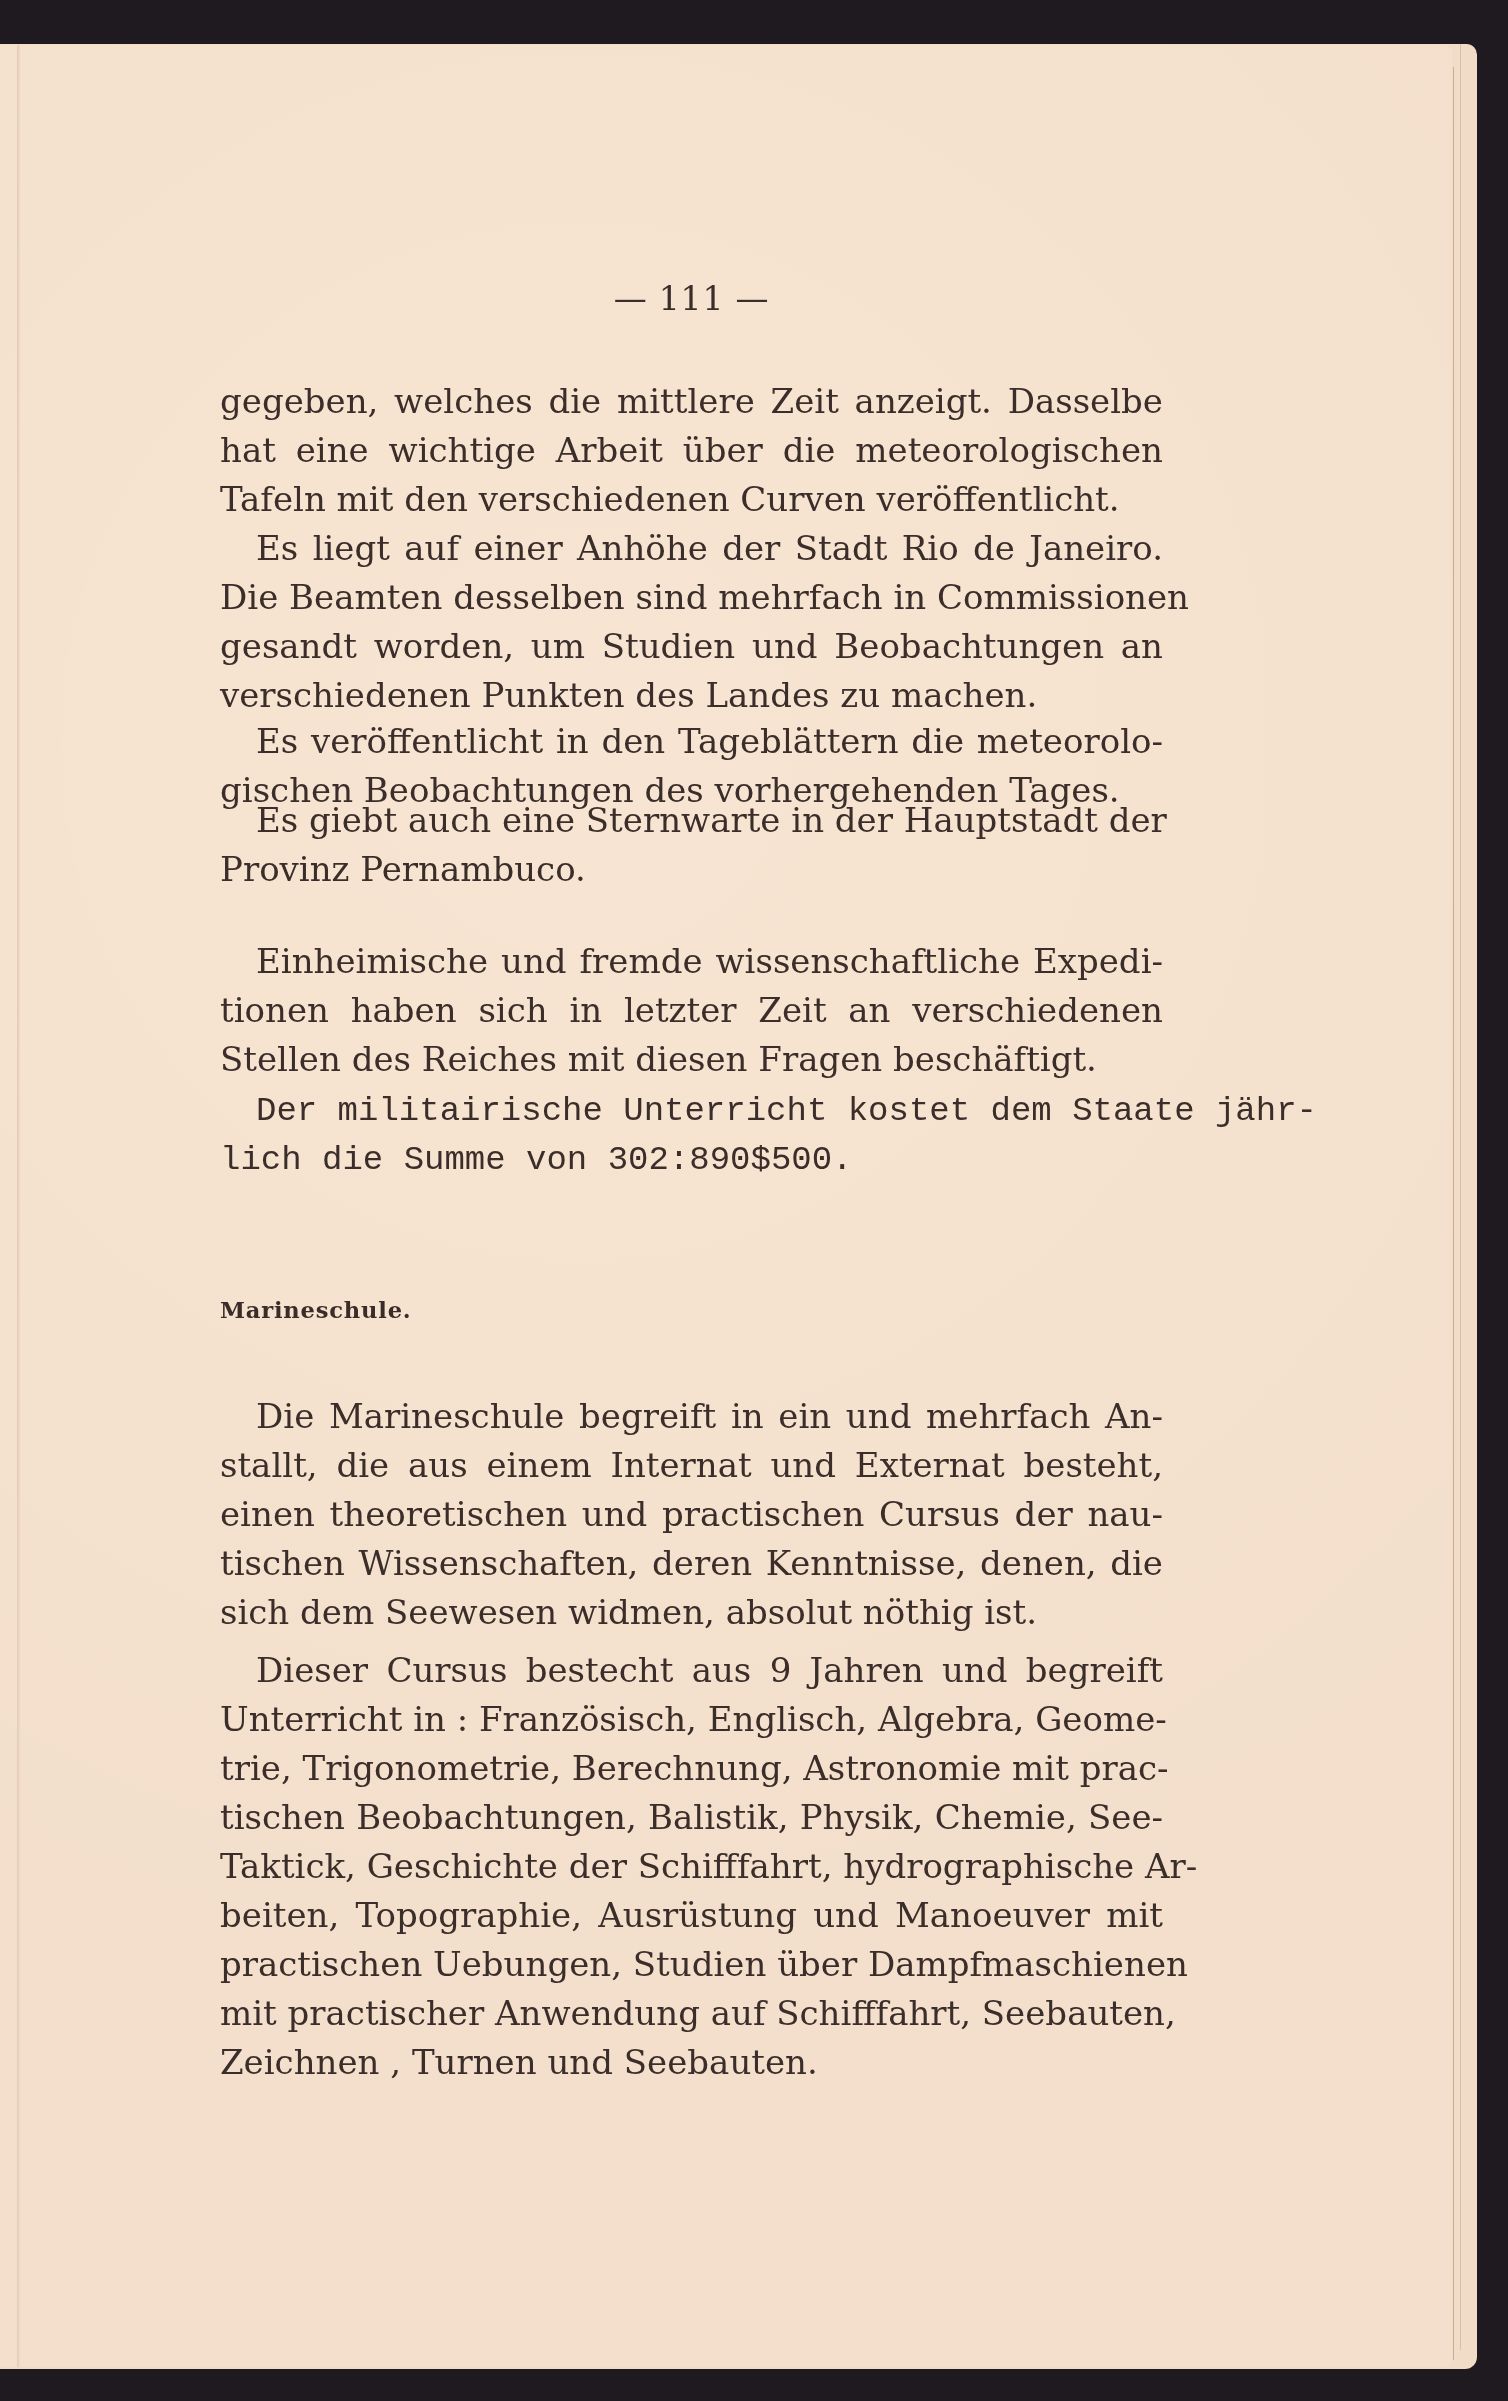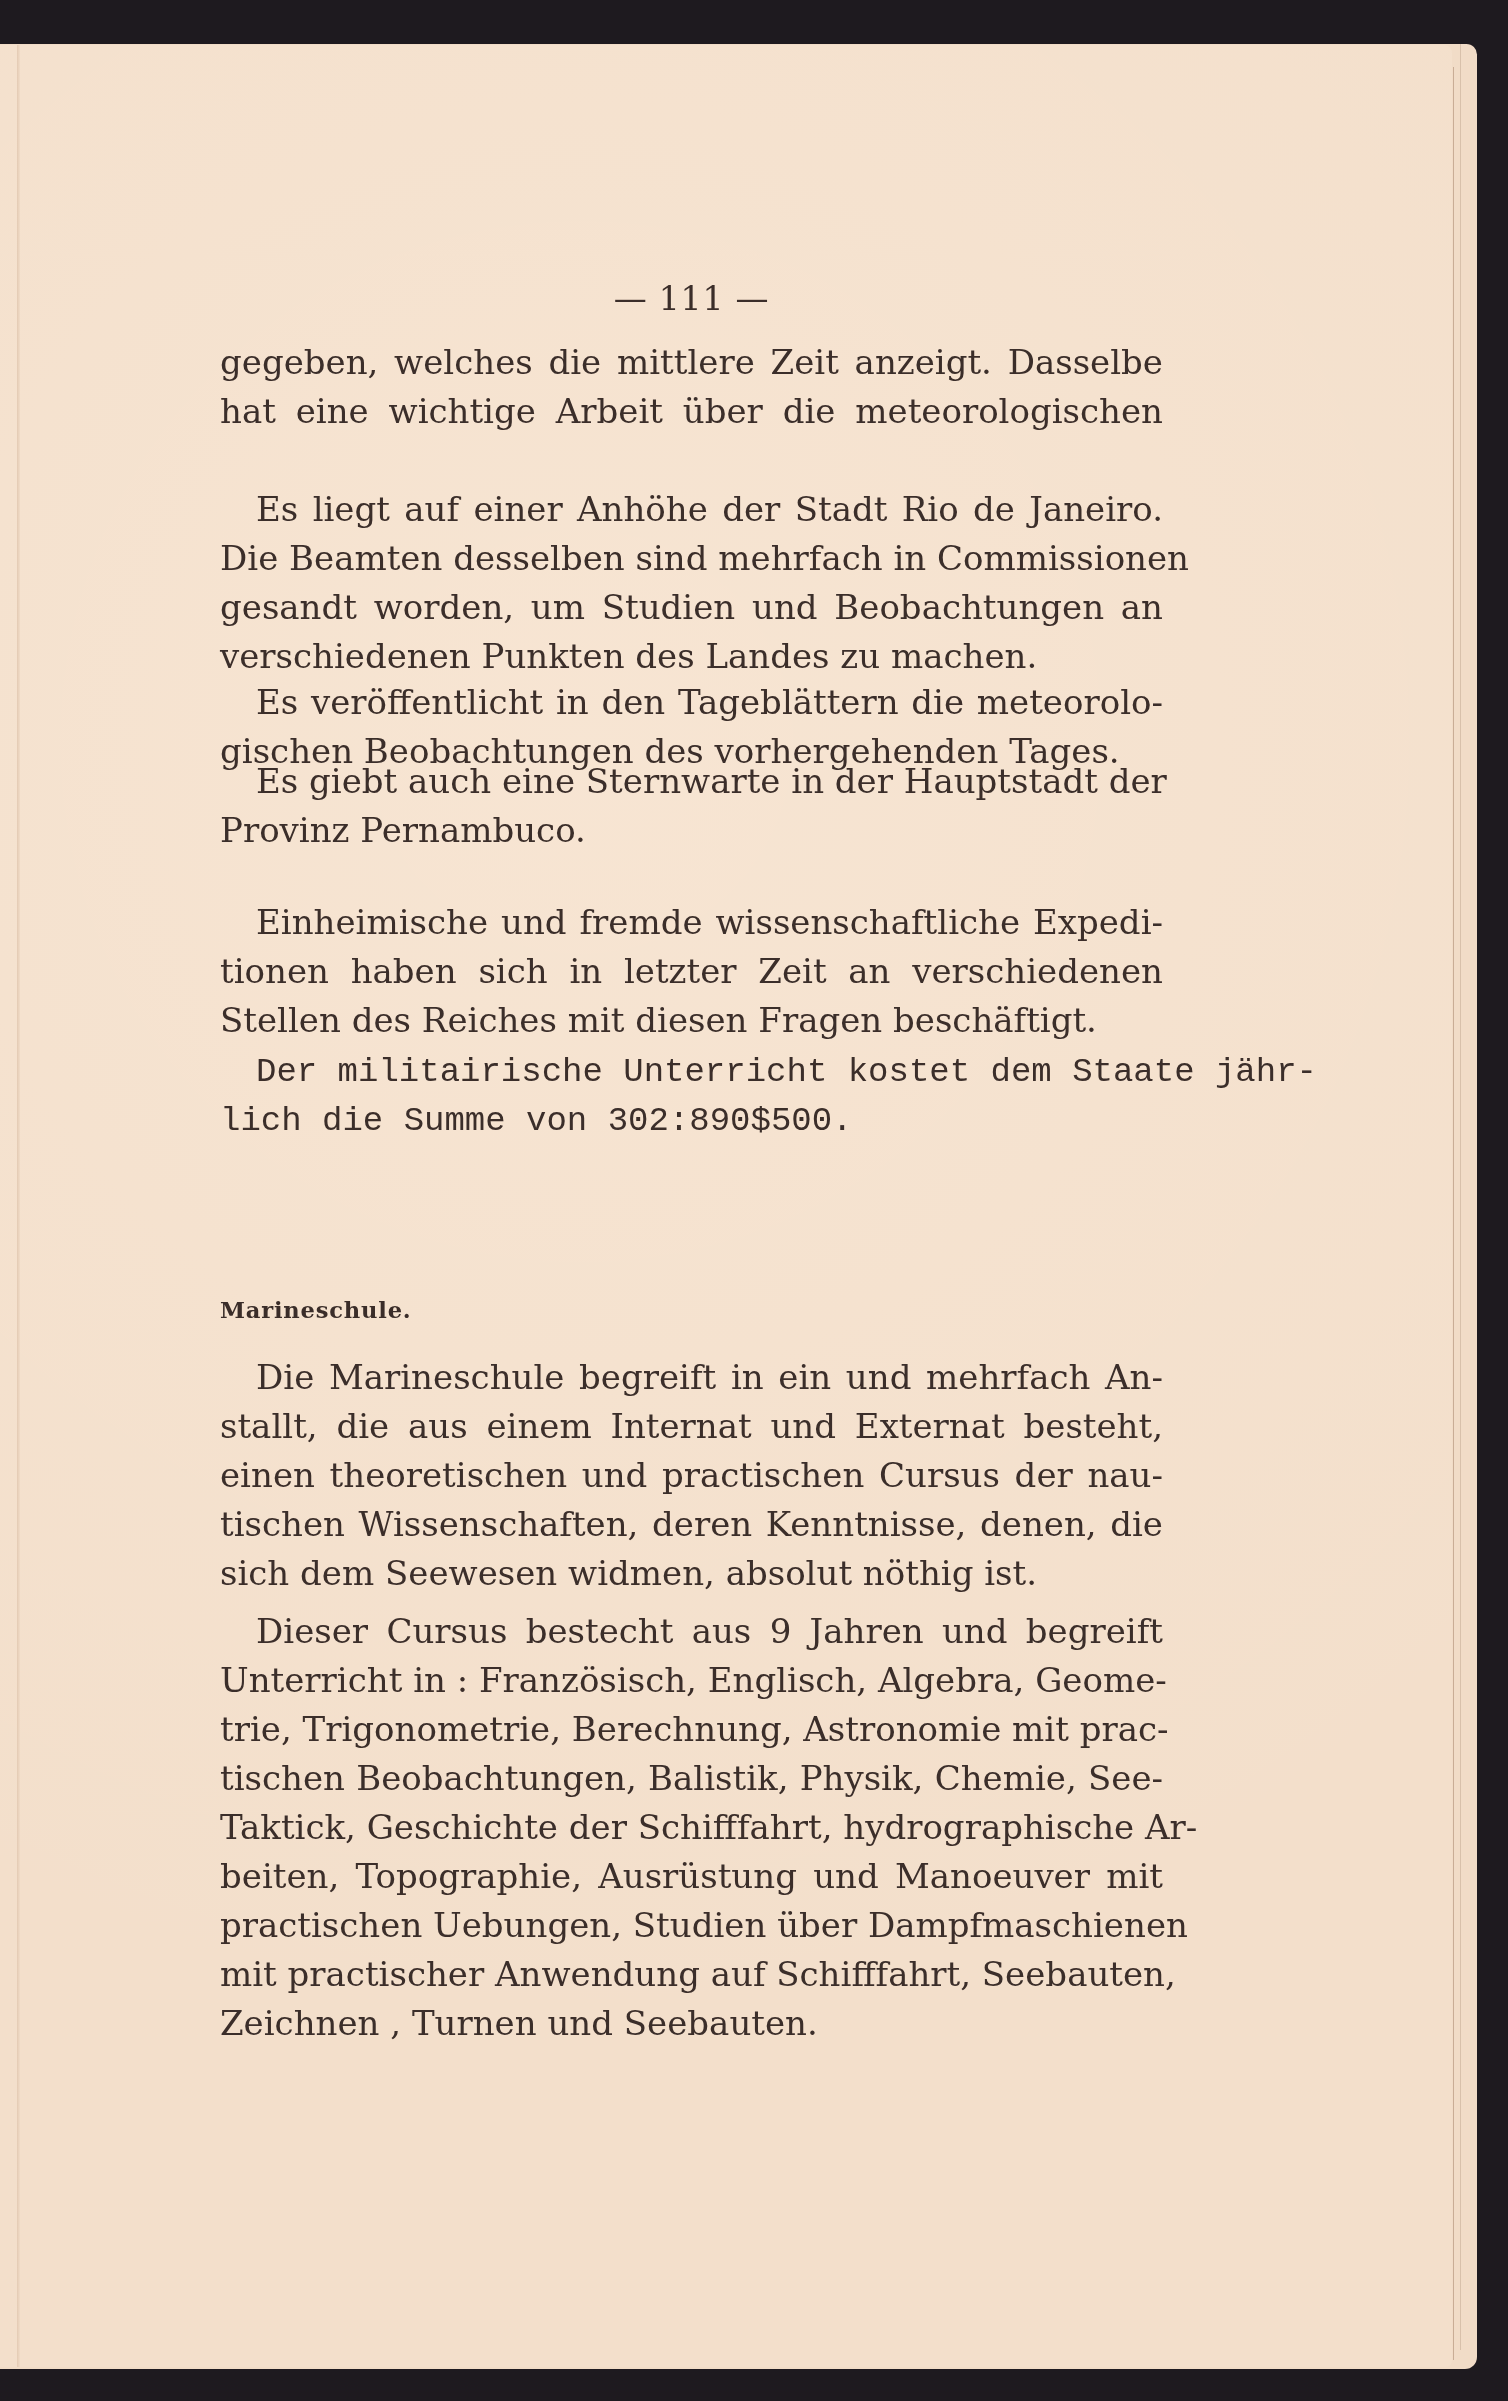--- a/index.html
+++ b/index.html
@@ -33,21 +33,21 @@
     position: absolute; left: 220px; top: 0; width: 943px;
     color: #3b2e2a;
   }
   .pagenum {
     position: absolute; left: 0; width: 943px; top: 234px;
     text-align: center; font-size: 33px; letter-spacing: 0.8px;
   }
   .para {
     position: absolute; left: 0; width: 943px;
     font-size: 34px; line-height: 49px;
-    text-align: justify; text-align-last: auto;
+    text-align: justify; text-align-last: auto; margin-top: 39px;
   }
   .para .line { display: block; text-align: justify; text-align-last: justify; white-space: nowrap; }
   .para .line.last { text-align-last: left; }
   .para .line.indent { padding-left: 36px; }
   .heading {
     position: absolute; left: 0; width: 943px; top: 1252px;
     text-align: left; font-size: 22.6px; font-weight: bold; letter-spacing: 0.8px;
     color: #3a2d29;
   }
 </style>
@@ -62,20 +62,21 @@
 <div class="page">
   <div class="gutter"></div>
 
   <div class="content">
     <div class="pagenum">— 111 —</div>
 
     <div id="before">
         <div class="para" style="top: 293px;">
           <span class="line">gegeben, welches die mittlere Zeit anzeigt. Dasselbe</span>
           <span class="line">hat eine wichtige Arbeit über die meteorologischen</span>
+          <span class="line last">Tafeln mit den verschiedenen Curven veröffentlicht.</span>
         </div>
         <div class="para" style="top: 440px;">
           <span class="line indent">Es liegt auf einer Anhöhe der Stadt Rio de Janeiro.</span>
           <span class="line">Die Beamten desselben sind mehrfach in Commissionen</span>
           <span class="line">gesandt worden, um Studien und Beobachtungen an</span>
           <span class="line last">verschiedenen Punkten des Landes zu machen.</span>
         </div>
         <div class="para" style="top: 633px;">
           <span class="line indent">Es veröffentlicht in den Tageblättern die meteorolo-</span>
           <span class="line last">gischen Beobachtungen des vorhergehenden Tages.</span>

